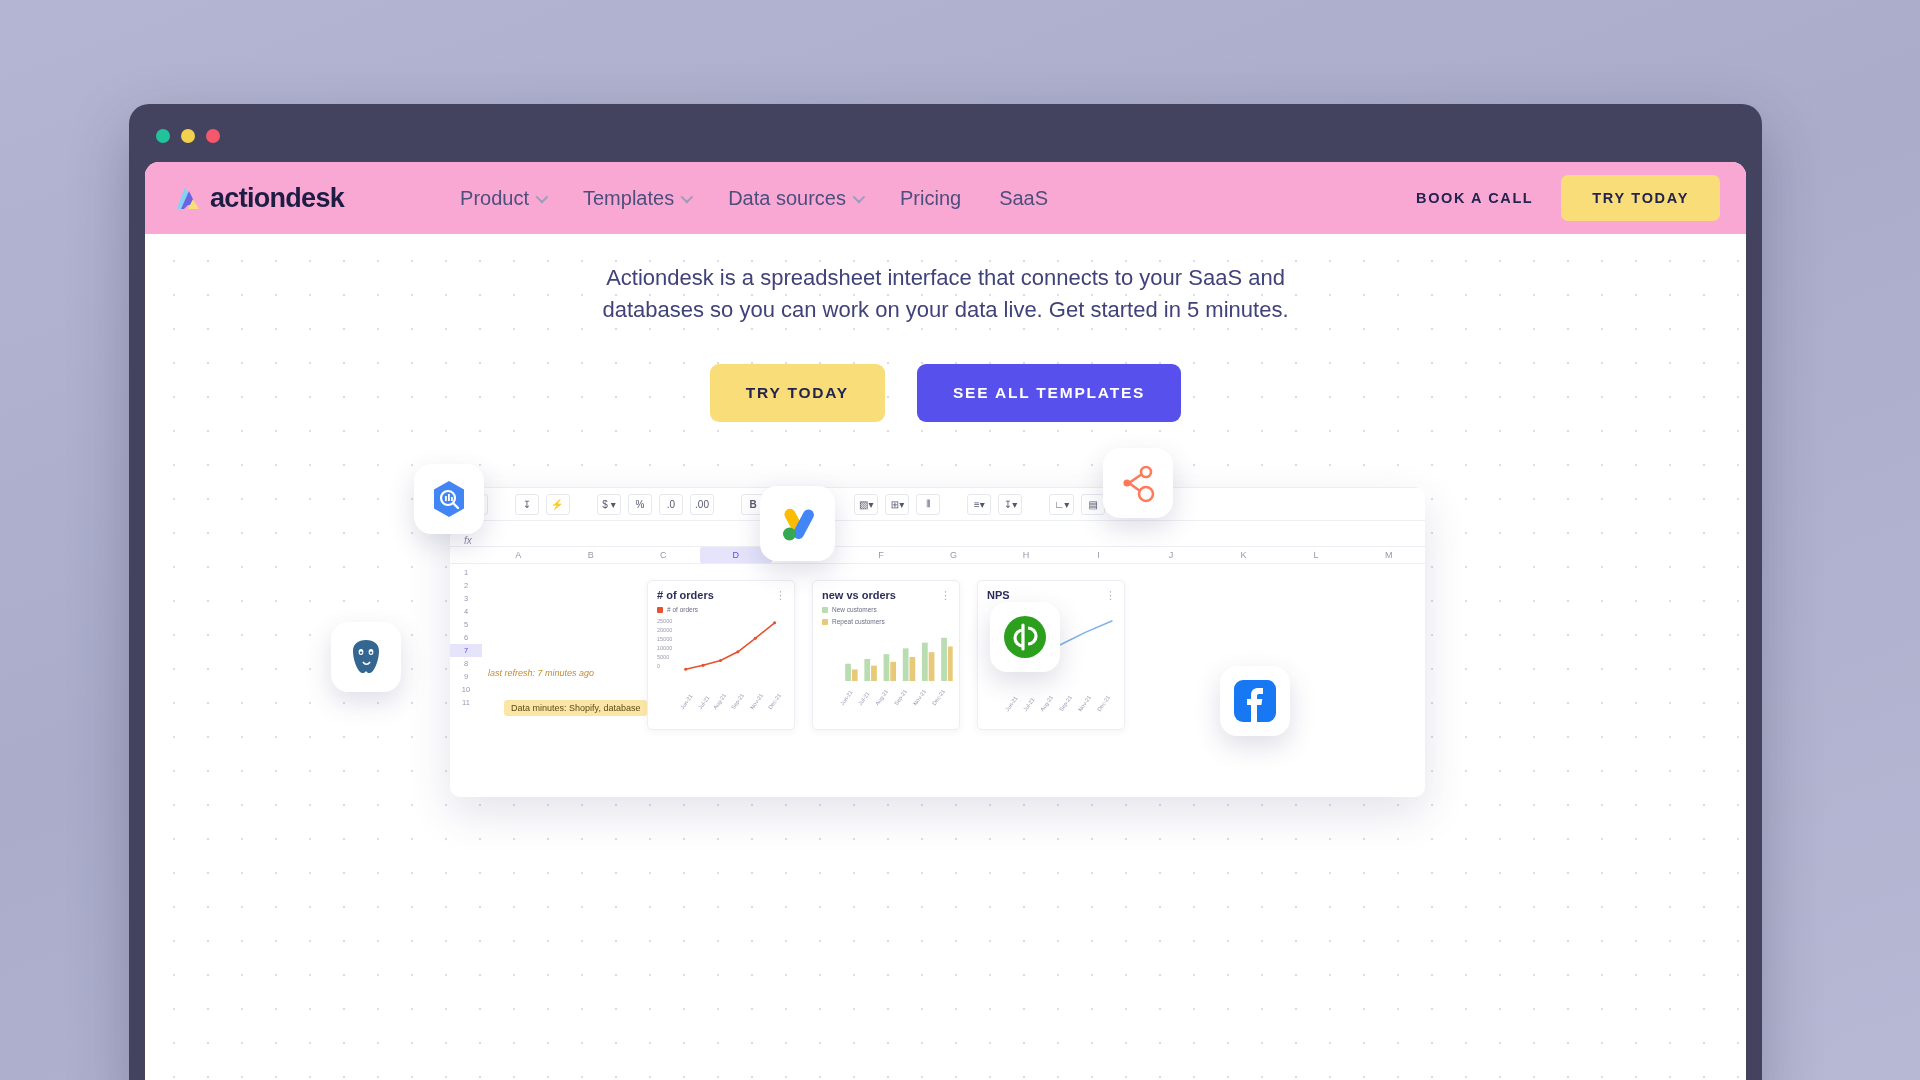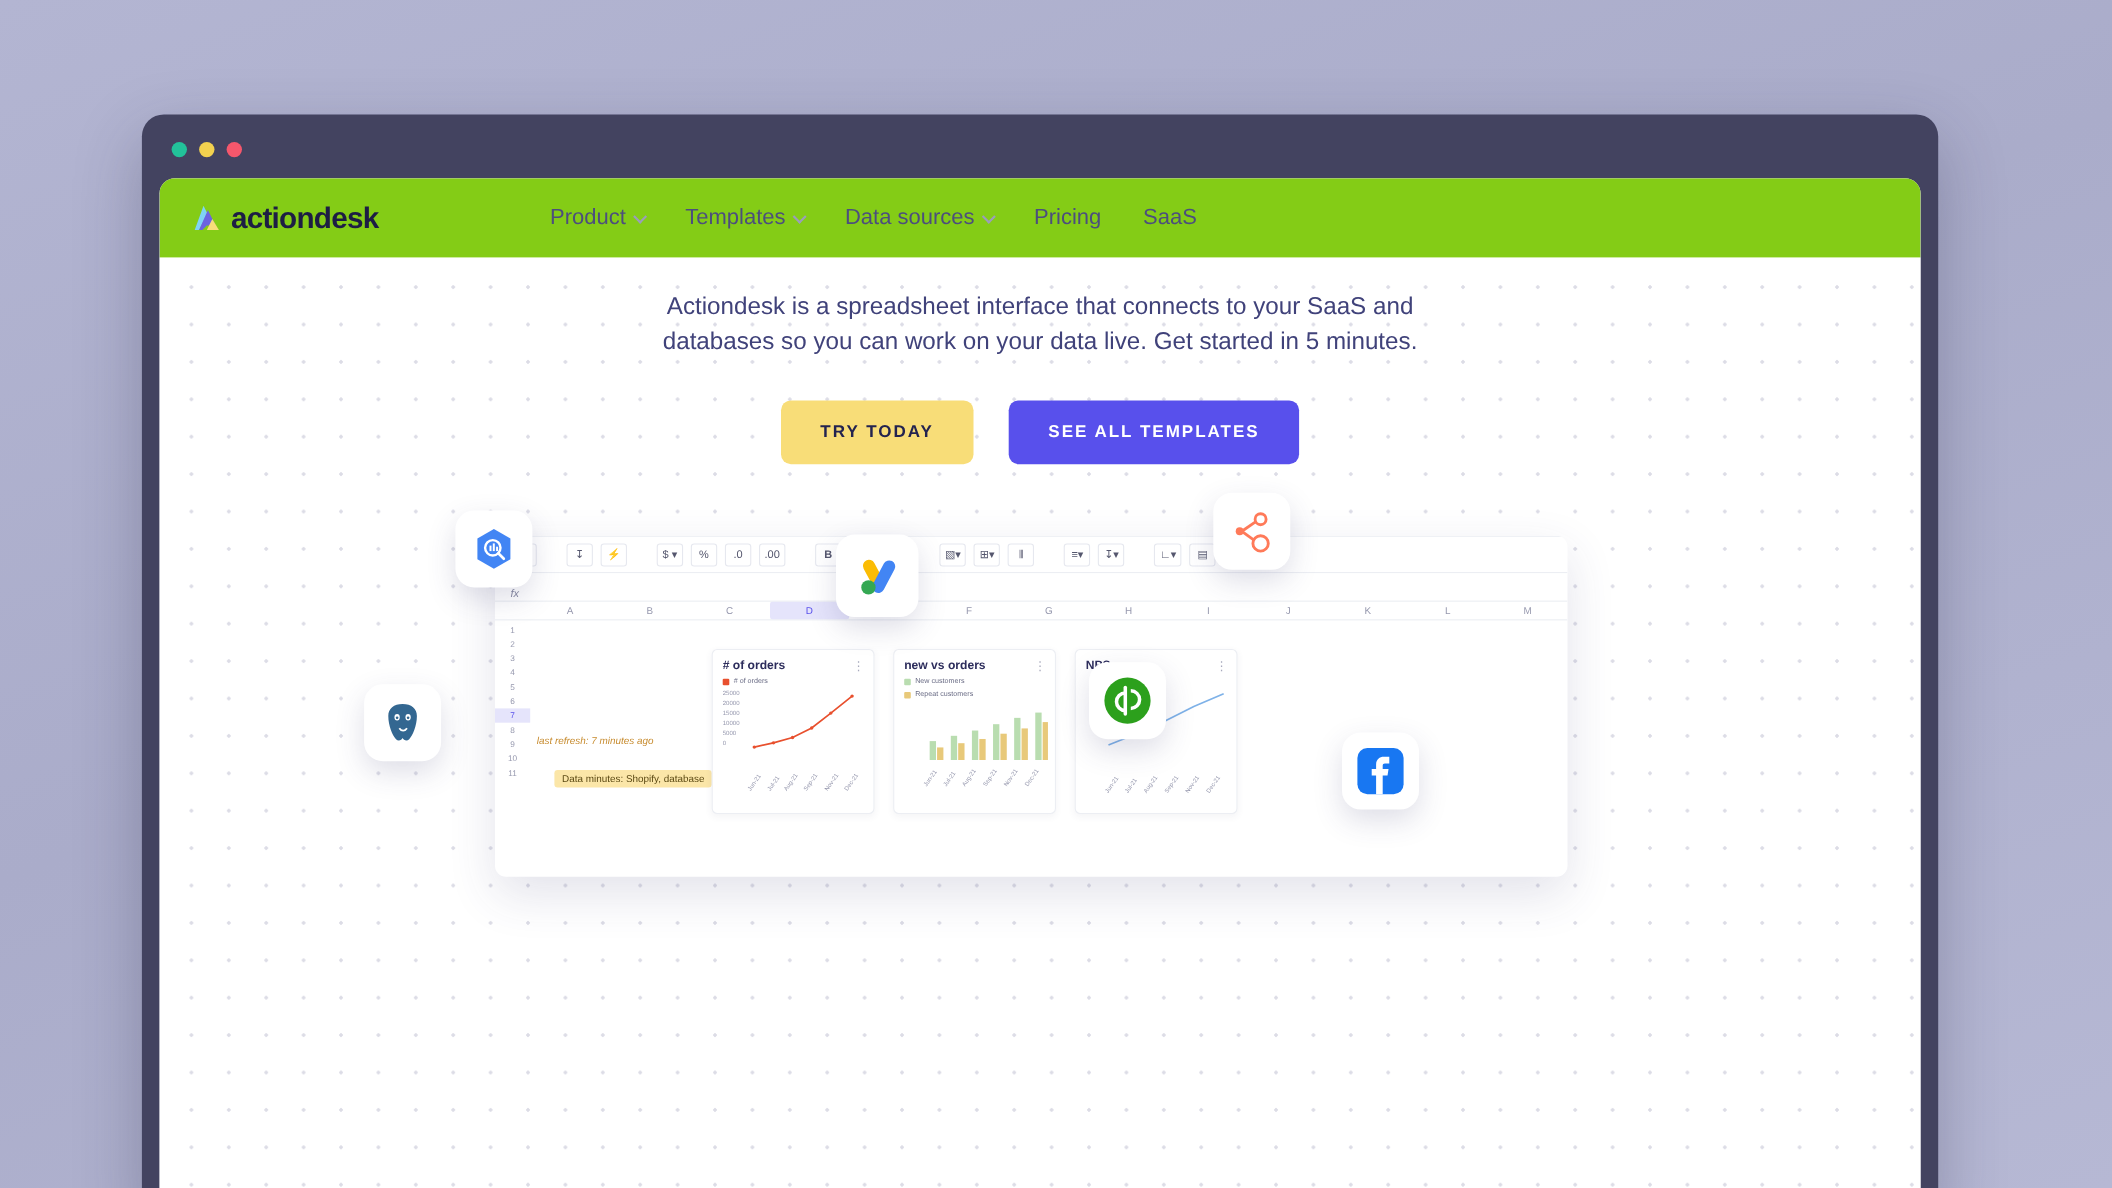--- a/index.html
+++ b/index.html
@@ -24,21 +24,21 @@
   .dot.r { left:77px; background:#f5576c; }
 
   #viewport {
     position:absolute; left:16px; top:58px; right:16px; bottom:0;
     background:#ffffff; border-radius:14px 14px 0 0; overflow:hidden;
   }
 
   
   #nav {
     height:72px; display:flex; align-items:center;
-    padding:0 26px 0 30px; background:#84cc16; position:relative; z-index:20;gap:40px;
+    padding:0 26px 0 30px; background:#f9a8d4; position:relative; z-index:20;
   }
   #logo { display:flex; align-items:center; gap:9px; }
   #logo .mark { width:26px; height:26px; position:relative; }
   #logo .word {
     font-size:27px; font-weight:700; color:#1d1d44; letter-spacing:-.7px;
   }
   #navlinks { display:flex; align-items:center; gap:38px; margin-left:116px; }
   .navlink {
     font-size:20px; color:#4c4e7e; display:flex; align-items:center; gap:7px;
     cursor:pointer; white-space:nowrap;
@@ -123,21 +123,21 @@
   #rowhdr div.sel { background:#e5e4fb; color:#5850ec; }
   #cells { flex:1; position:relative; }
   .note {
     position:absolute; font-size:9px; font-style:italic; color:#c78b2e;
   }
   .pill {
     position:absolute; background:#fbe6a8; color:#5c4a14;
     font-size:9px; padding:3px 7px; border-radius:3px;
   }
   .widget {
-    position:absolute; top:26px; width:148px; height:150px;
+    position:absolute; top:16px; width:148px; height:150px;
     background:#fff; border:1px solid #eceef3; border-radius:5px;
     box-shadow:0 2px 7px rgba(60,60,110,.06); padding:8px 9px;
   }
   .wtitle { font-size:11px; font-weight:700; color:#2d2d5c; }
   .wdots { position:absolute; right:8px; top:8px; color:#a8aabd; font-size:11px; }
   .wlegend { display:flex; align-items:center; gap:4px; font-size:6.5px; color:#6a6c85; margin-top:5px; }
   .swatch { width:6px; height:6px; border-radius:1px; }
   .plot { position:relative; margin-top:4px; height:74px; }
   .yaxis { position:absolute; left:0; top:0; font-size:5.5px; color:#9698ae; line-height:9px; }
   .xaxis {
@@ -198,20 +198,24 @@
           <i class="chev"></i>
         </a>
         <a class="navlink">
           <span>Pricing</span>
         </a>
         <a class="navlink">
           <span>SaaS</span>
         </a>
       </div>
 
+      <div id="navright">
+        <a id="bookcall">BOOK A CALL</a>
+        <button id="trytop">TRY TODAY</button>
+      </div>
     </div>
 
     <div id="hero">
       <p id="sub">Actiondesk is a spreadsheet interface that connects to your SaaS and databases so you can work on your data live. Get started in 5 minutes.</p>
       <div id="ctas">
         <button class="cta yellow">TRY TODAY</button>
         <button class="cta purple">SEE ALL TEMPLATES</button>
       </div>
 
       <div id="app">

